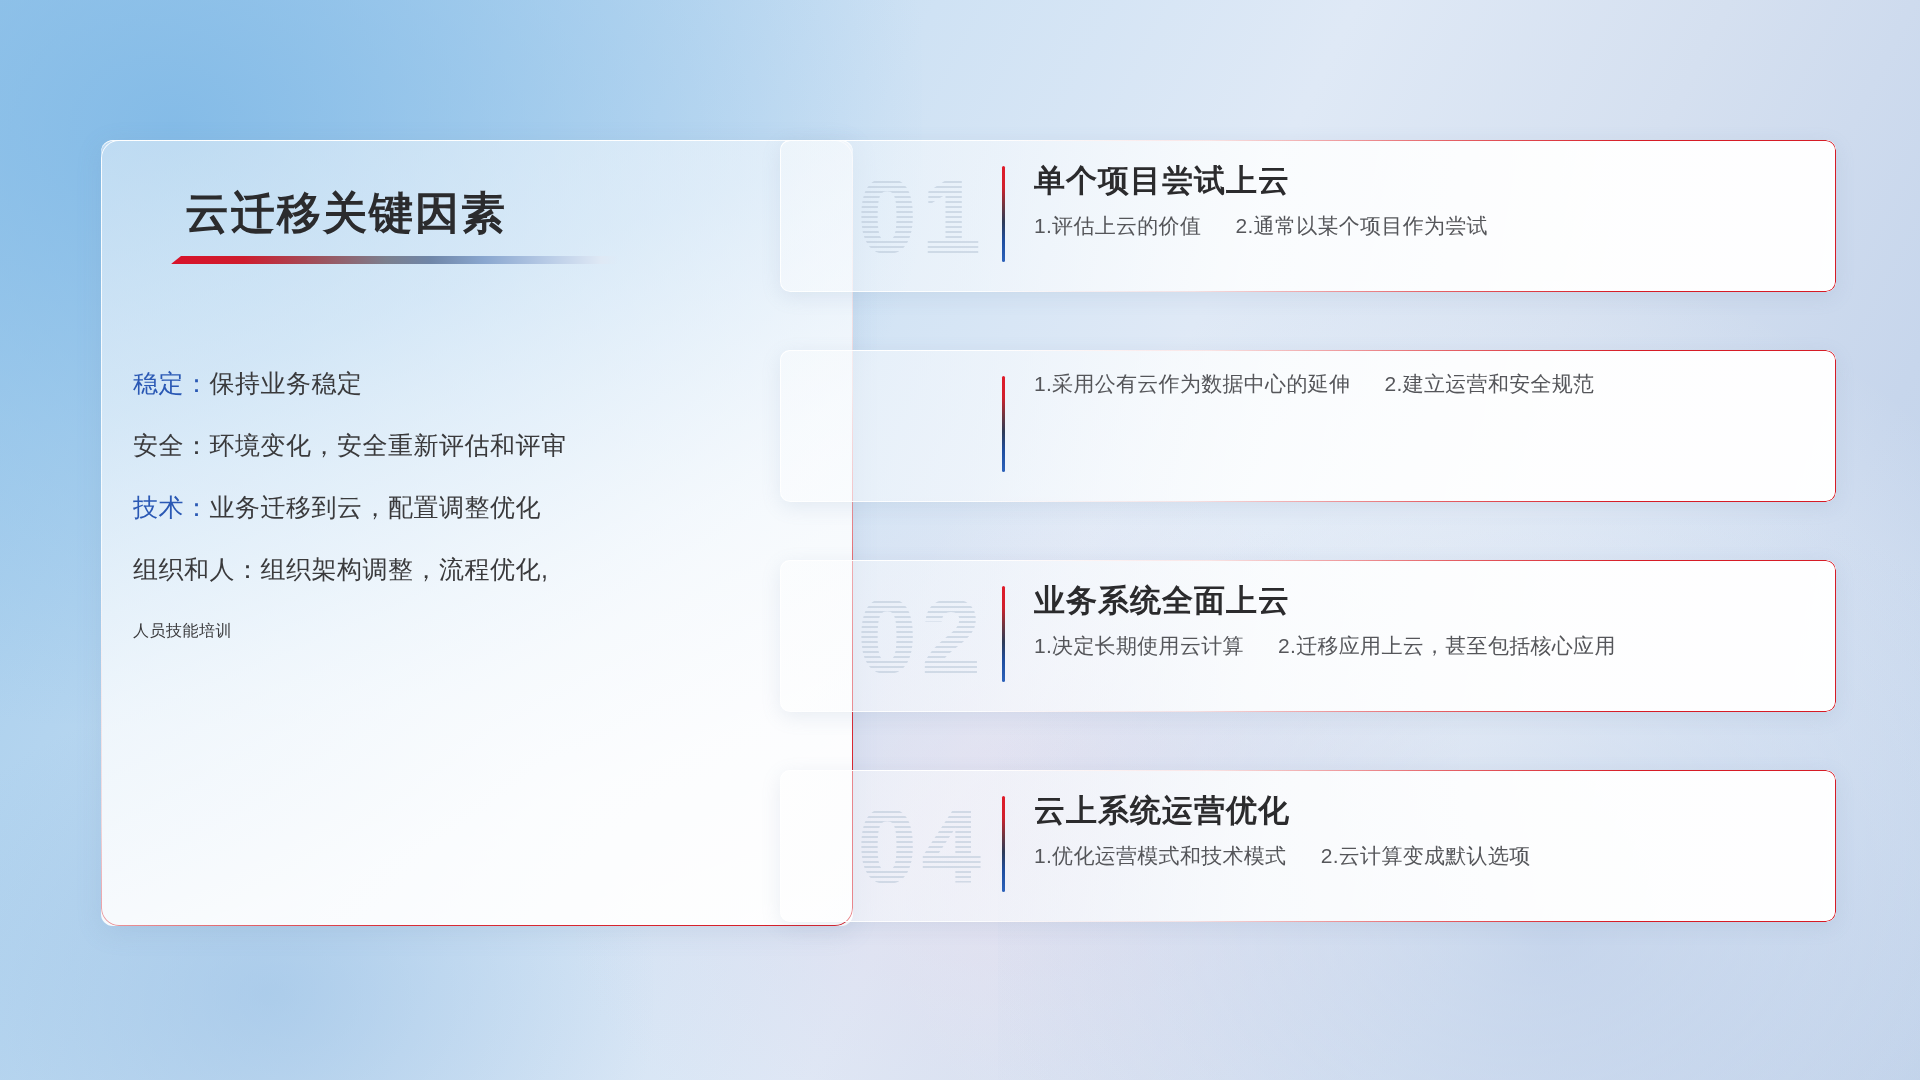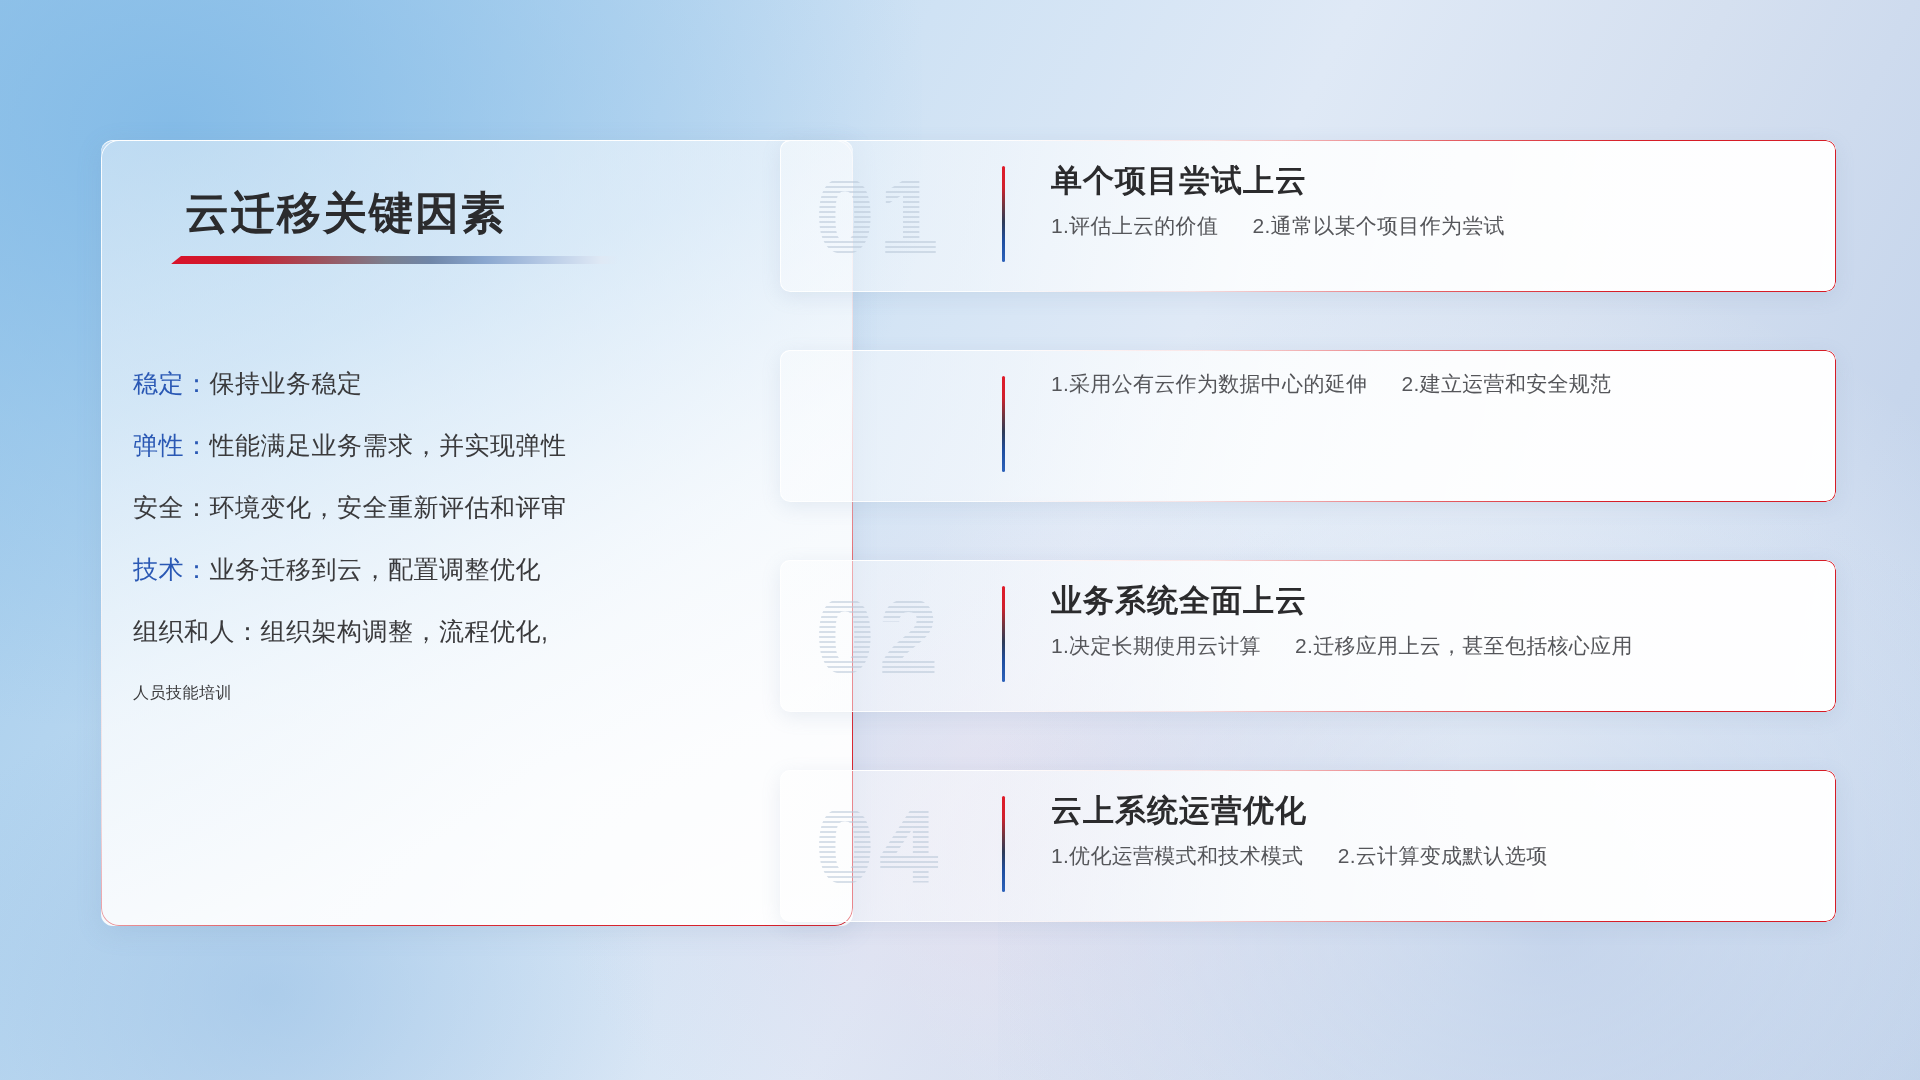--- a/index.html
+++ b/index.html
@@ -69,33 +69,34 @@
     overflow:hidden;
   }
   .card .edge{
     position:absolute;inset:0;border-radius:10px;pointer-events:none;
     border:1.5px solid transparent;
     background:linear-gradient(96deg,rgba(255,255,255,.92) 0%,rgba(255,255,255,.80) 20%,rgba(240,170,170,.30) 40%,rgba(222,60,66,.80) 62%,rgba(214,28,38,1) 80%,rgba(214,28,38,1) 100%) border-box;
     -webkit-mask:linear-gradient(#000 0 0) padding-box,linear-gradient(#000 0 0);
     -webkit-mask-composite:xor;mask-composite:exclude;
   }
   .card-num{
-    position:absolute;left:36px;top:6px;width:190px;height:140px;
+    position:absolute;left:16px;top:6px;width:190px;height:140px;
     font-size:104px;font-weight:800;letter-spacing:6px;line-height:140px;
     color:#b9c7d8;opacity:.55;
     -webkit-text-stroke:2px #b9c7d8;
     -webkit-mask-image:repeating-linear-gradient(180deg,#000 0 2px,transparent 2px 5px);
     mask-image:repeating-linear-gradient(180deg,#000 0 2px,transparent 2px 5px);
     user-select:none;
+    text-align:right;
   }
   .card-divider{
     position:absolute;left:222px;top:26px;width:3px;height:96px;border-radius:2px;
     background:linear-gradient(180deg,#e01b2a 0%,#d21f2c 22%,#6b3640 42%,#2e3b57 58%,#1f4ea0 78%,#2d63bb 100%);
   }
-  .card-body{position:absolute;left:254px;top:20px;right:28px;margin-left:17px;}
+  .card-body{position:absolute;left:254px;top:20px;right:28px;}
   .card-title{
     font-size:31px;font-weight:700;color:#2b2b2d;letter-spacing:1px;
     white-space:nowrap;margin-bottom:10px;
   }
   .card-sub{
     font-size:21px;color:#55565a;letter-spacing:.3px;white-space:nowrap;
   }
   .card-sub .gap{display:inline-block;width:22px;}
 </style>
 </head>
@@ -116,23 +117,20 @@
   <div id="panel-title">云迁移关键因素</div>
 
   <div id="title-rule"></div>
 
   <div id="factor-list">
 
     <div class="factor-row">
       <span class="k">稳定：</span><span class="v">保持业务稳定</span>
     </div>
 
-    <div class="factor-row">
-      <span class="k">弹性：</span><span class="v">性能满足业务需求，并实现弹性</span>
-    </div>
 
     <div class="factor-row">
       <span class="k plain">安全：</span><span class="v">环境变化，安全重新评估和评审</span>
     </div>
 
     <div class="factor-row">
       <span class="k">技术：</span><span class="v">业务迁移到云，配置调整优化</span>
     </div>
 
     <div class="factor-row">

